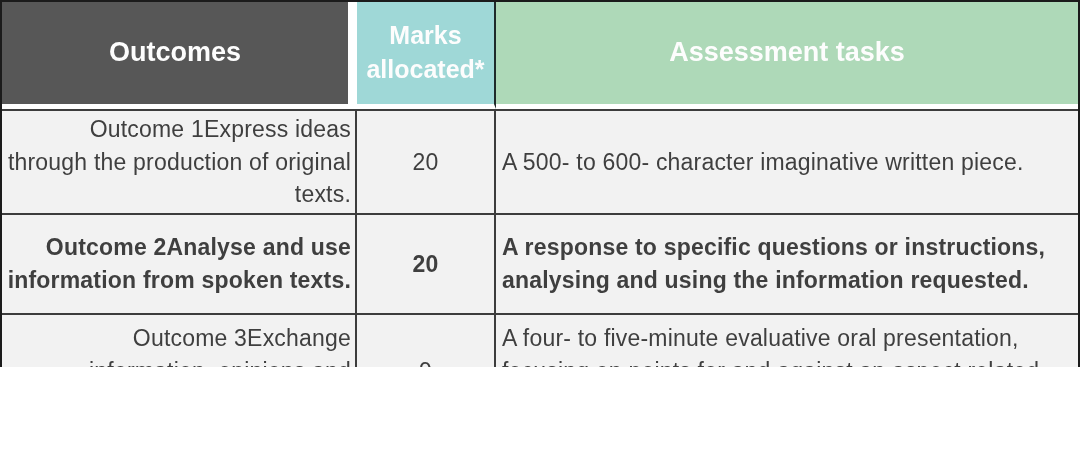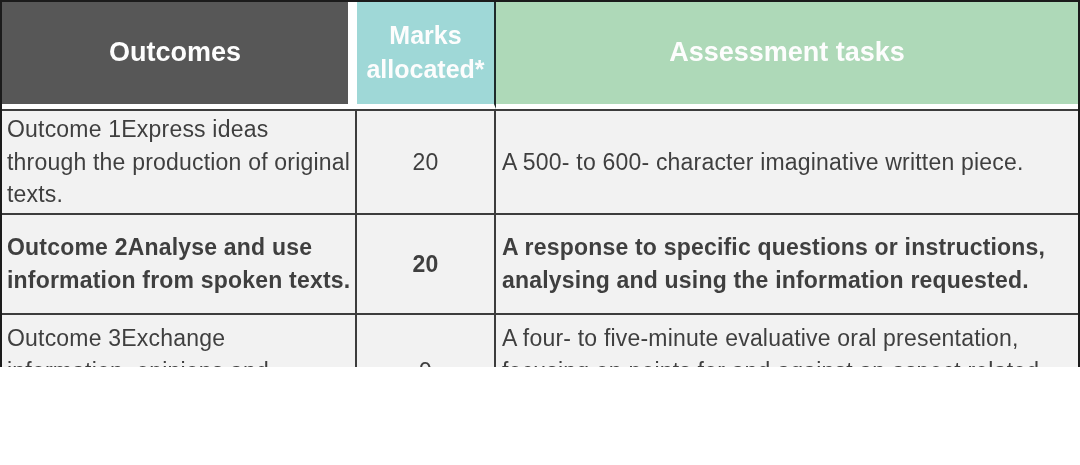--- a/index.html
+++ b/index.html
@@ -65,21 +65,21 @@
     color: var(--body-text);
     font-size: 23px;
     line-height: 1.42;
     letter-spacing: 0.2px;
   }
   tr.r1 { height: 100px; }
   tr.r2 { height: 100px; font-weight: bold; }
   tr.r3 { height: 114px; border-radius: 19px; }
   tr.r4 { height: 44px;  }
 
-  td.outcome { text-align: left; padding-left: 5px; }
+  td.outcome { text-align: right; padding-left: 5px; }
   td.marks   { text-align: center; }
   td.task    { text-align: left; padding-left: 6px; padding-right: 20px; }
 
   td { border-bottom: 2px solid var(--grid); }
   tr.r1 td { border-top: 2px solid var(--grid); }
   tr.r4 td { border-bottom: none; }
   td.outcome, td.marks { border-right: 2px solid var(--grid); }
 </style>
 </head>
 <body>

